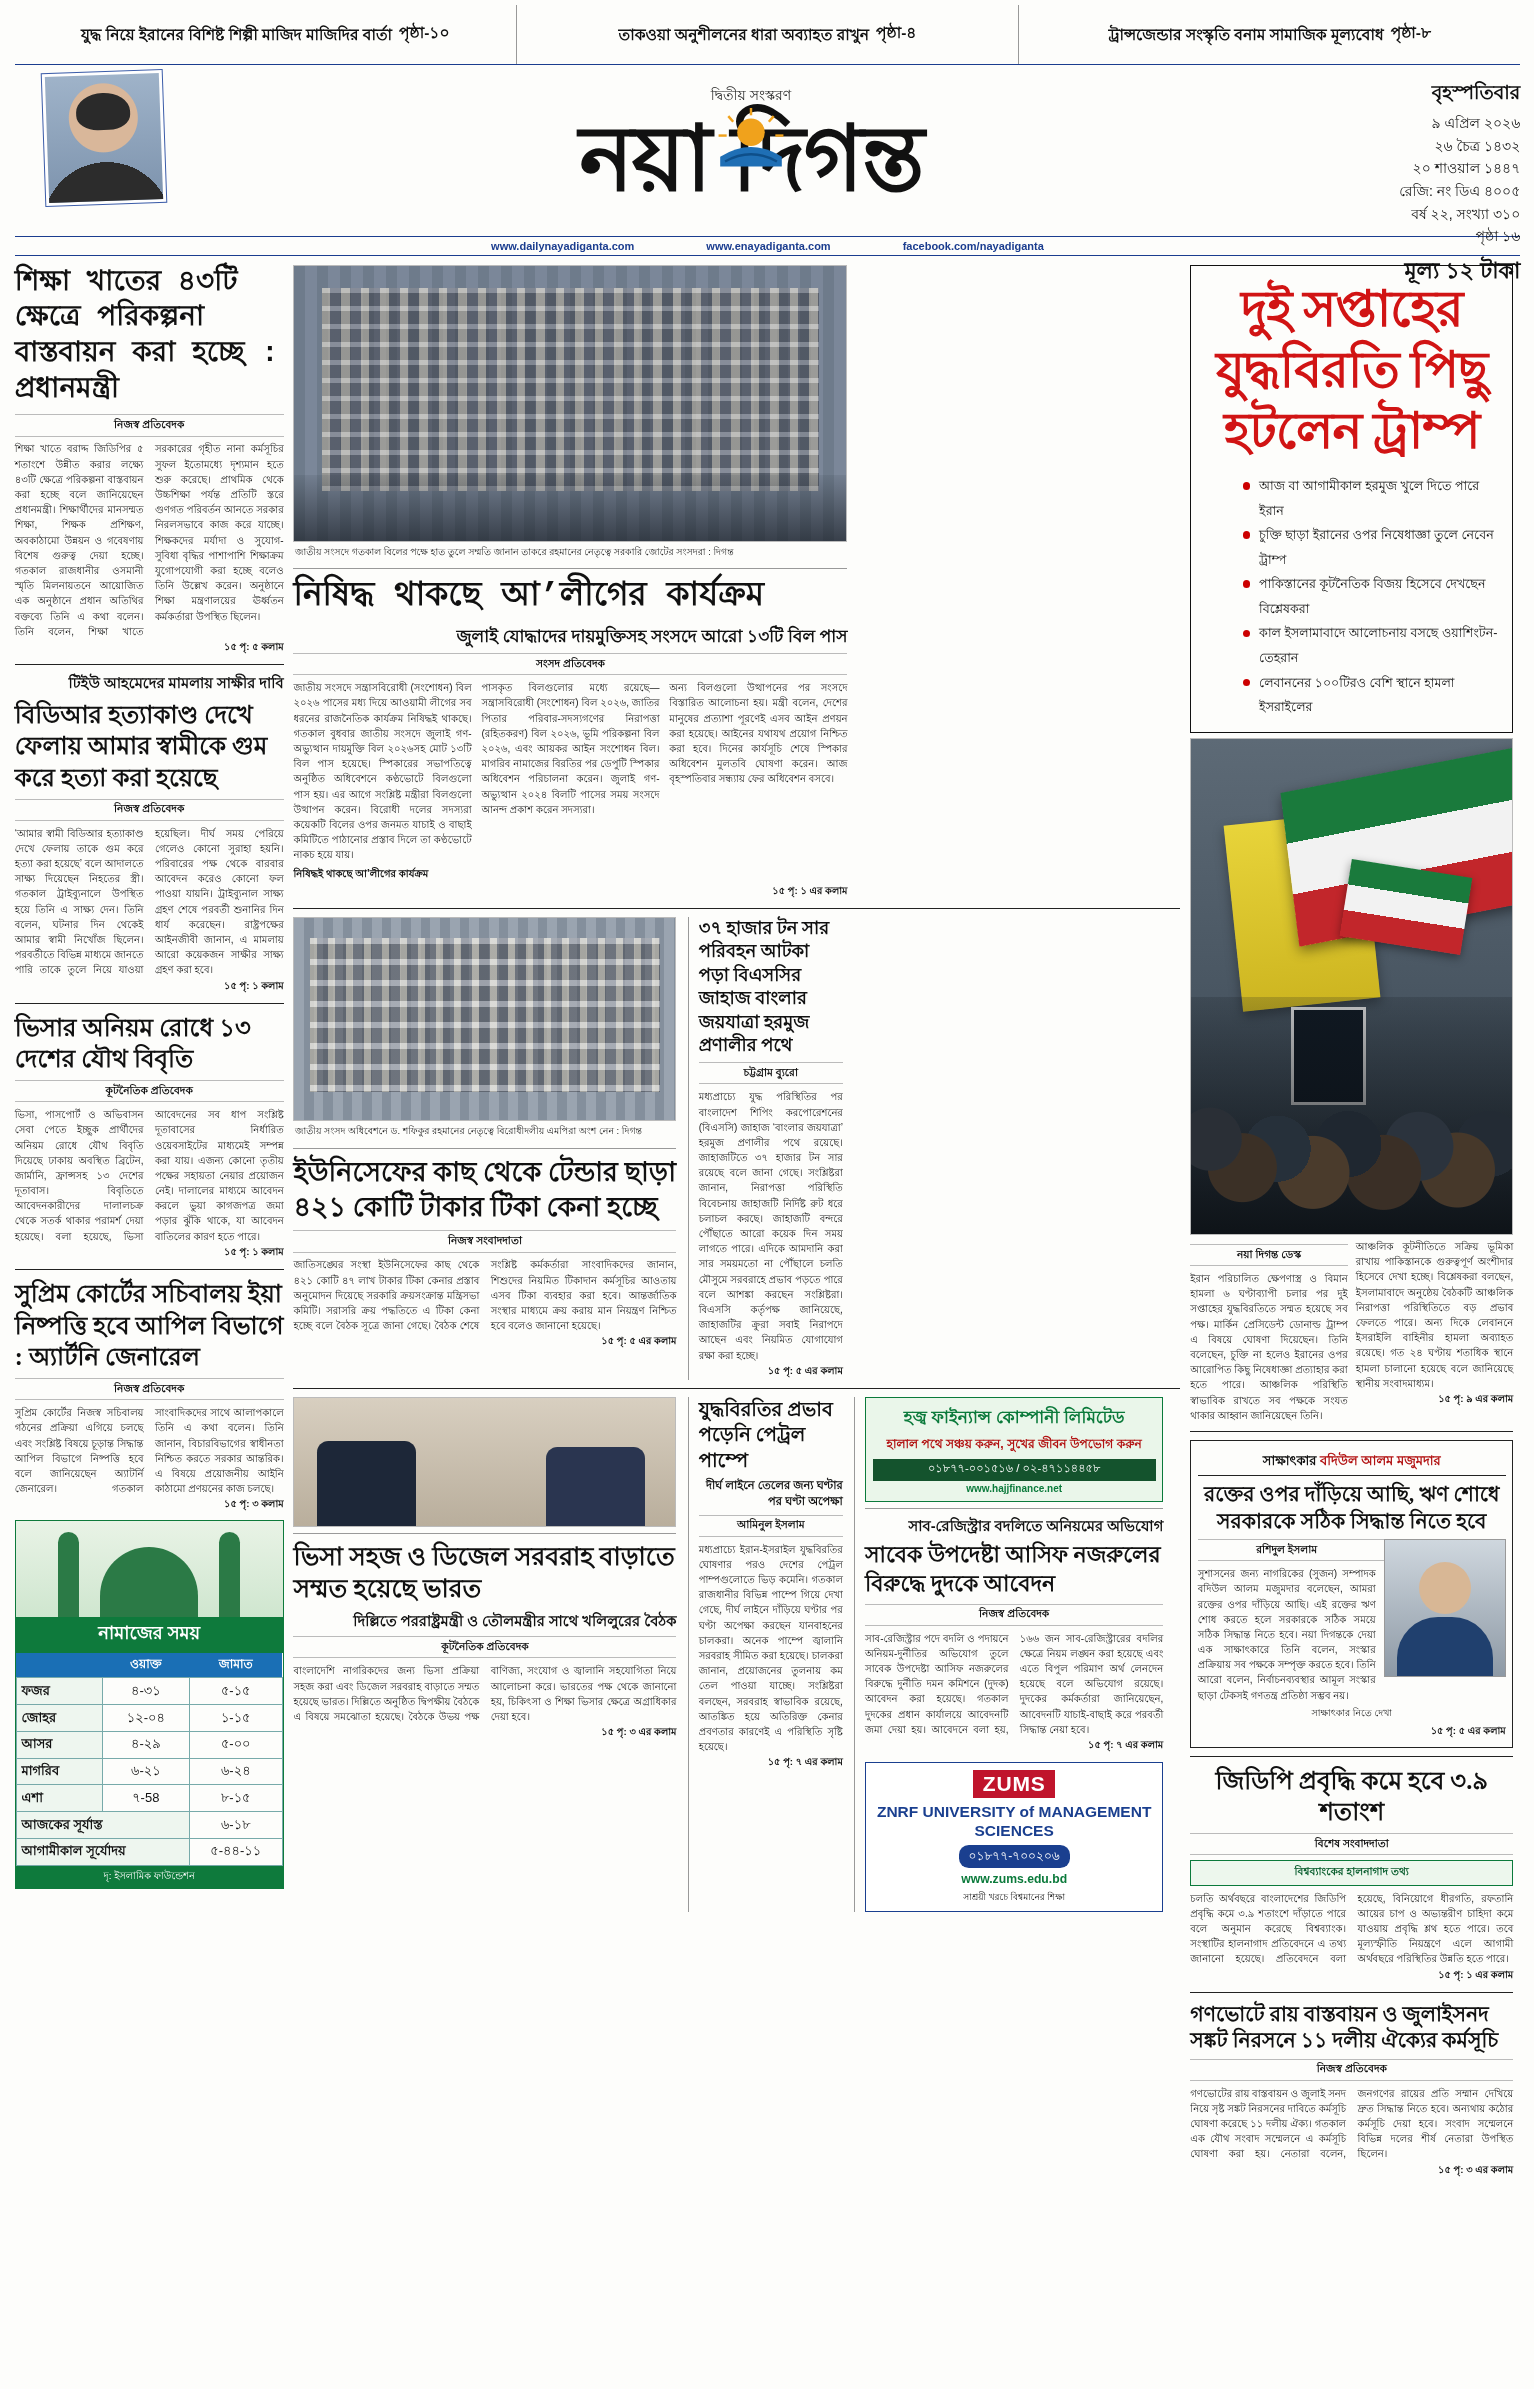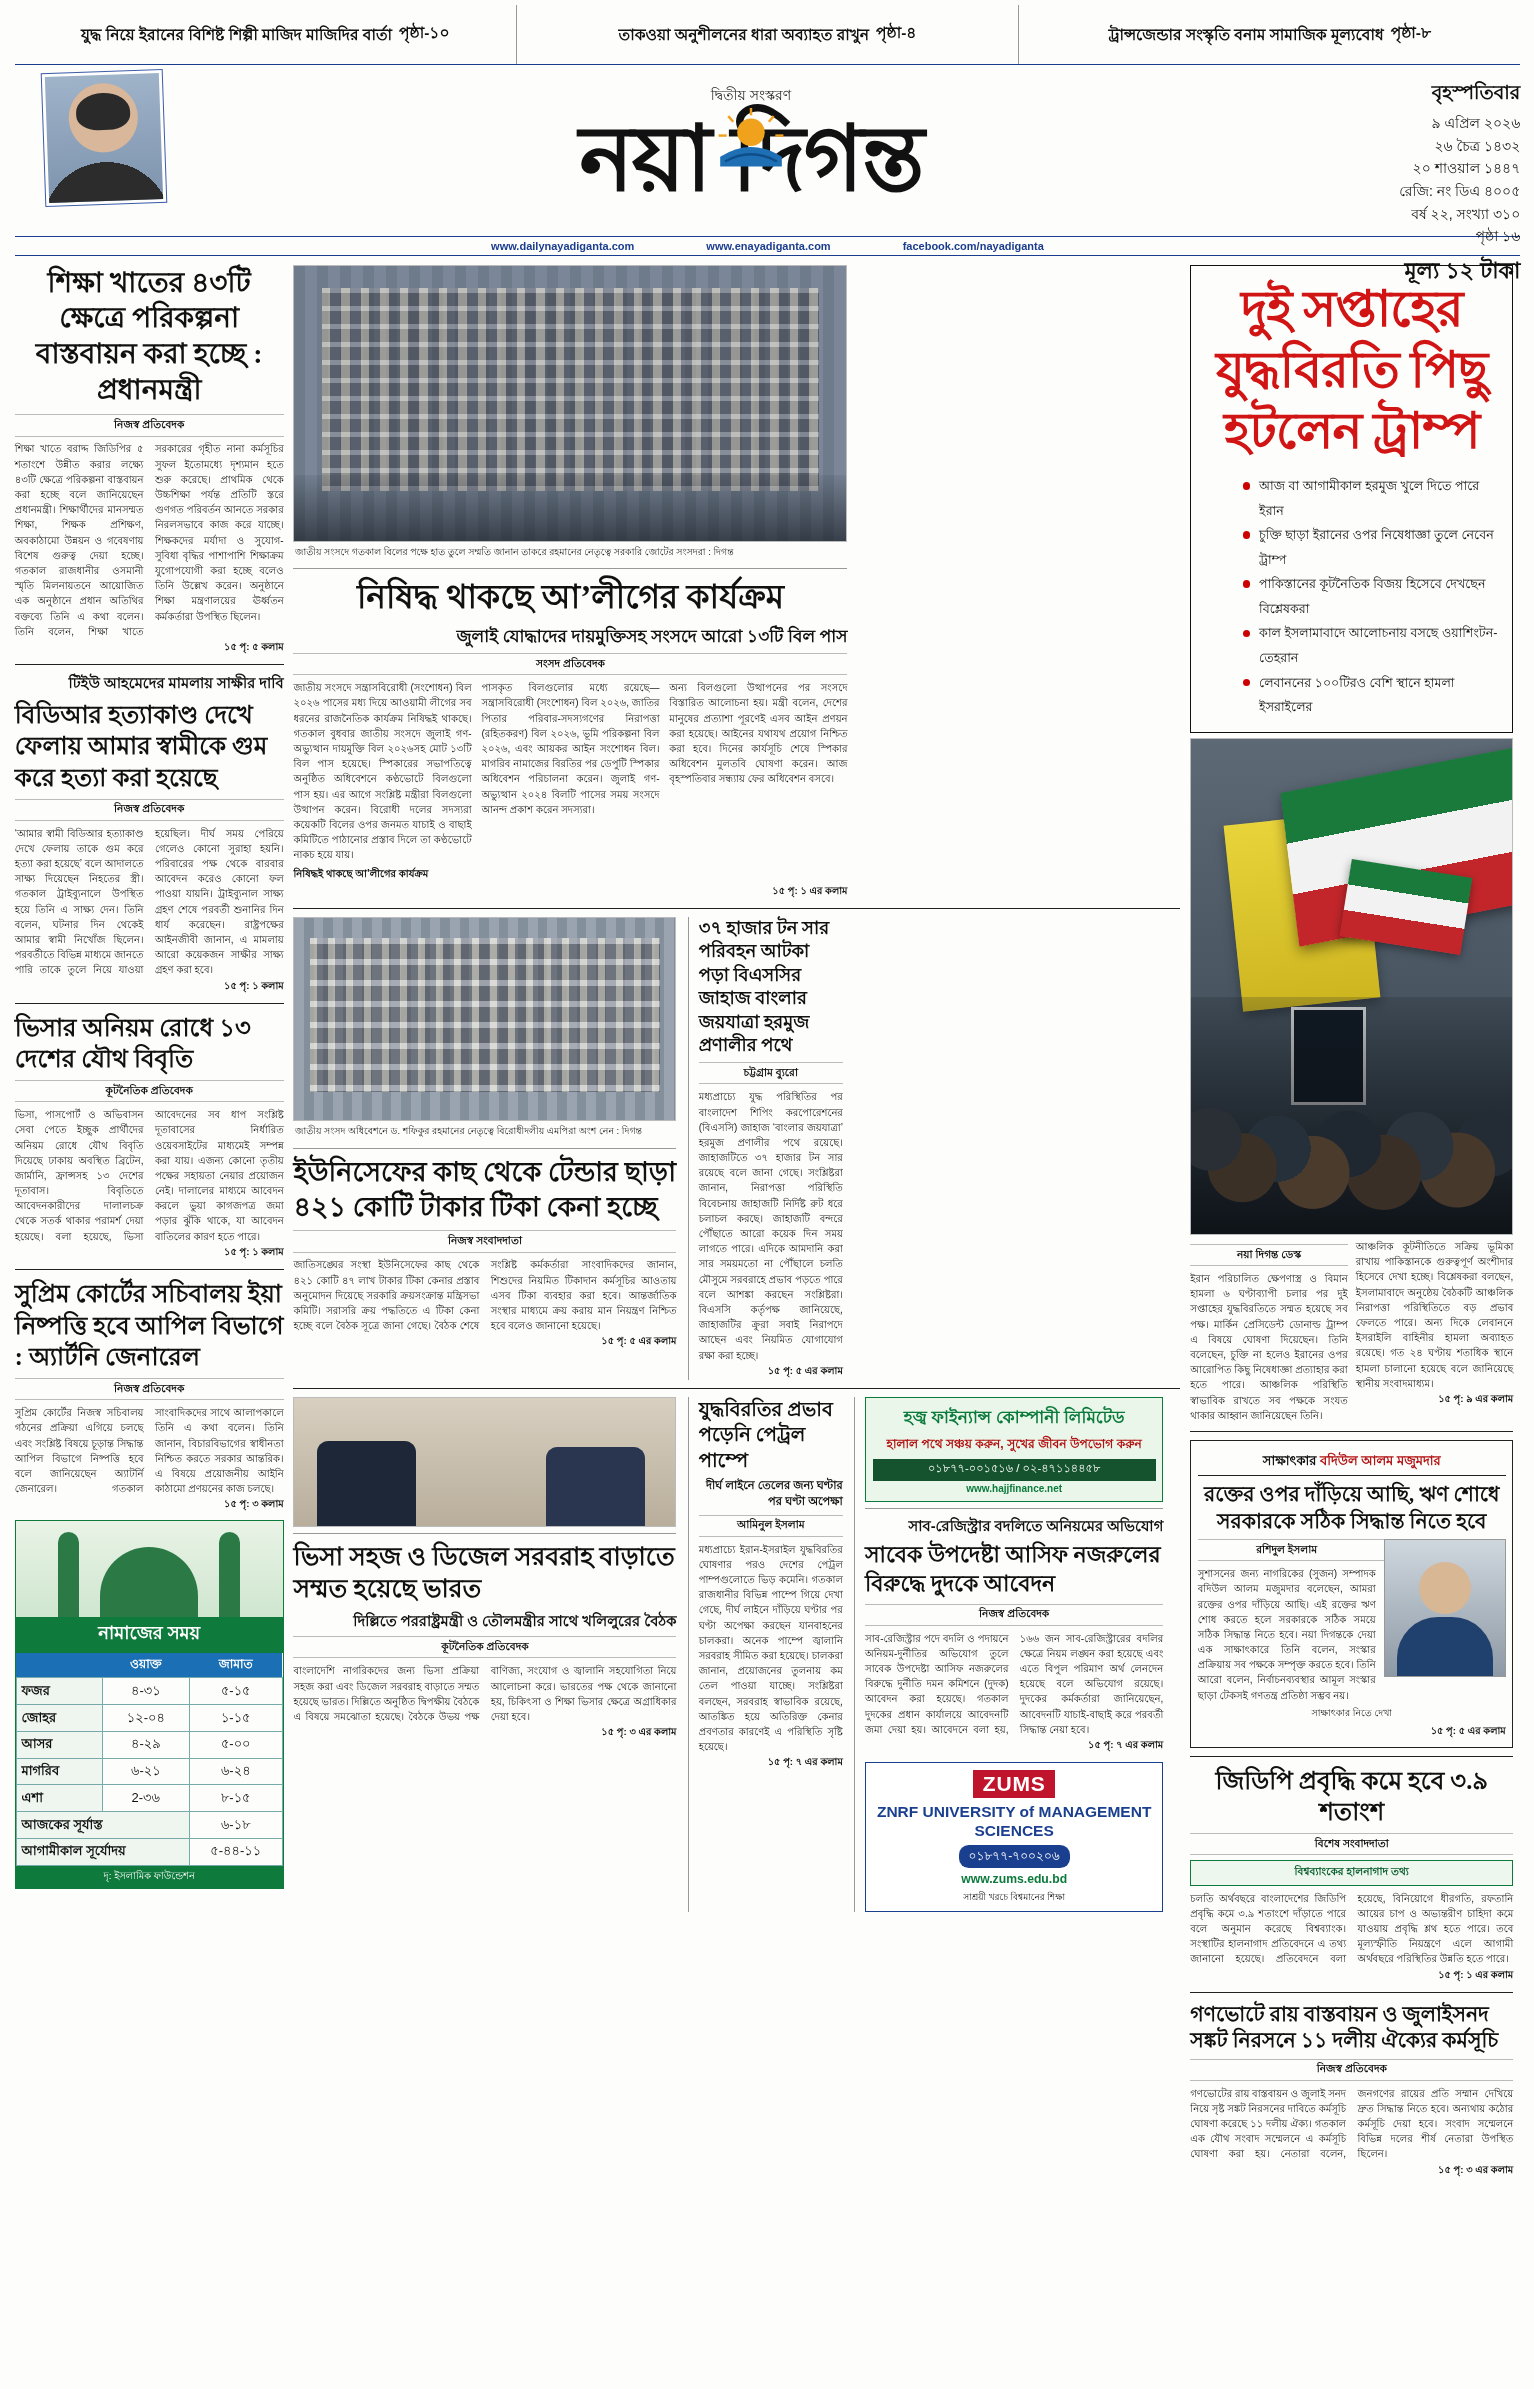--- a/index.html
+++ b/index.html
@@ -72,22 +72,22 @@
   .grid { display:flex; gap:9.8px; }
   .col { display:flex; flex-direction:column; }
   .c1 { width:269px; }
   .c2 { width:887px; }
   .c3 { width:323px; }
 
   .hr { border-top:0.8px solid #222; margin:8.1px 0; }
   .hr-thin { border-top:0.8px solid #999; margin:6.5px 0; }
 
   h1.lead {
-    font-family:Liberation Serif, serif;
-    font-size:28px; font-weight:bold; line-height:1.28; margin:0 0 6.5px 0;text-align:center;
+    font-family:Liberation Mono, monospace;
+    font-size:28px; font-weight:bold; line-height:1.28; margin:0 0 6.5px 0;
   }
   h2.hl {
     font-family:"Liberation Serif", serif;
     font-size:24.4px; font-weight:bold; line-height:1.3; margin:0 0 4.9px 0;
   }
   h3.sub { font-size:14.7px; font-weight:bold; line-height:1.4; margin:0 0 4.9px 0;text-align:right; }
   .byline { font-size:10.6px; font-weight:bold; text-align:center; margin:4.9px 0; padding:1.6px 0; border-top:0.8px solid #bbb; border-bottom:0.8px solid #bbb;}
   .body { font-size:10px; line-height:1.52; text-align:justify; color:#222; }
   .body.cols2 { column-count:2; column-gap:11.4px; }
   .cont { font-weight:bold; font-size:9.8px; text-align:right; }
@@ -384,21 +384,21 @@
             <td>৪-২৯</td>
             <td>৫-০০</td>
           </tr>
           <tr>
             <td class="lbl">মাগরিব</td>
             <td>৬-২১</td>
             <td>৬-২৪</td>
           </tr>
           <tr>
             <td class="lbl">এশা</td>
-            <td>2-৩৬</td>
+            <td>৭-58</td>
             <td>৮-১৫</td>
           </tr>
           <tr>
             <td class="lbl" colspan="2">আজকের সূর্যাস্ত</td>
             <td>৬-১৮</td>
           </tr>
           <tr>
             <td class="lbl" colspan="2">আগামীকাল সূর্যোদয়</td>
             <td>৫-৪৪-১১</td>
           </tr>

